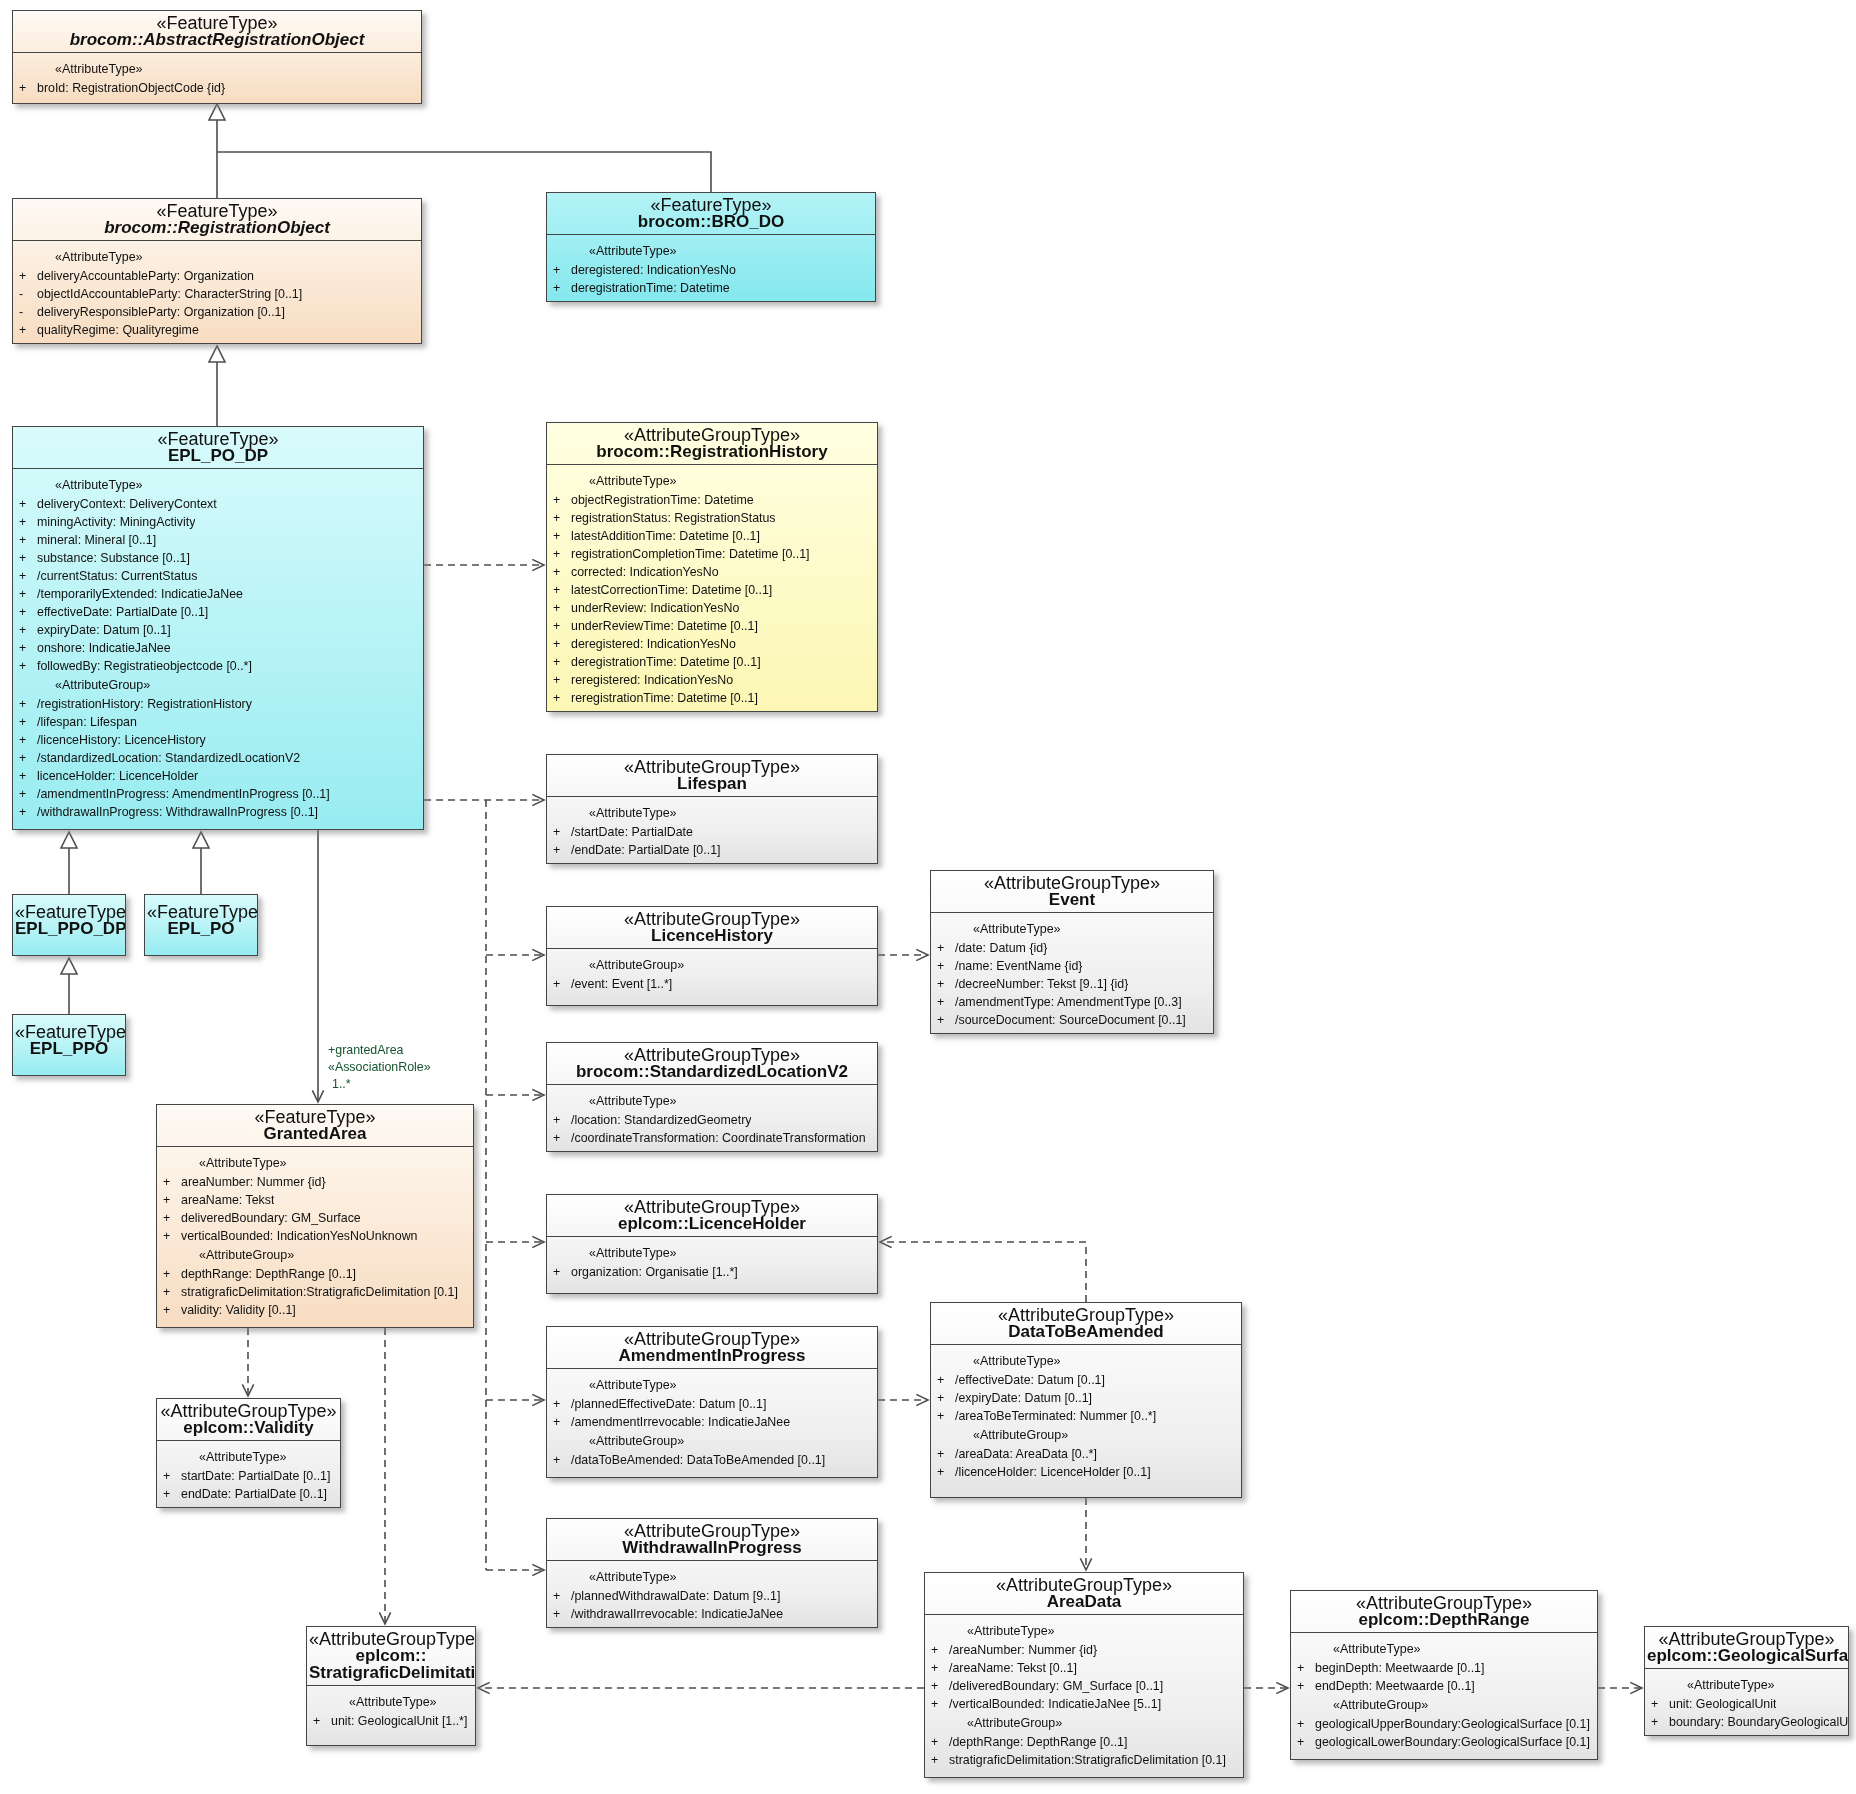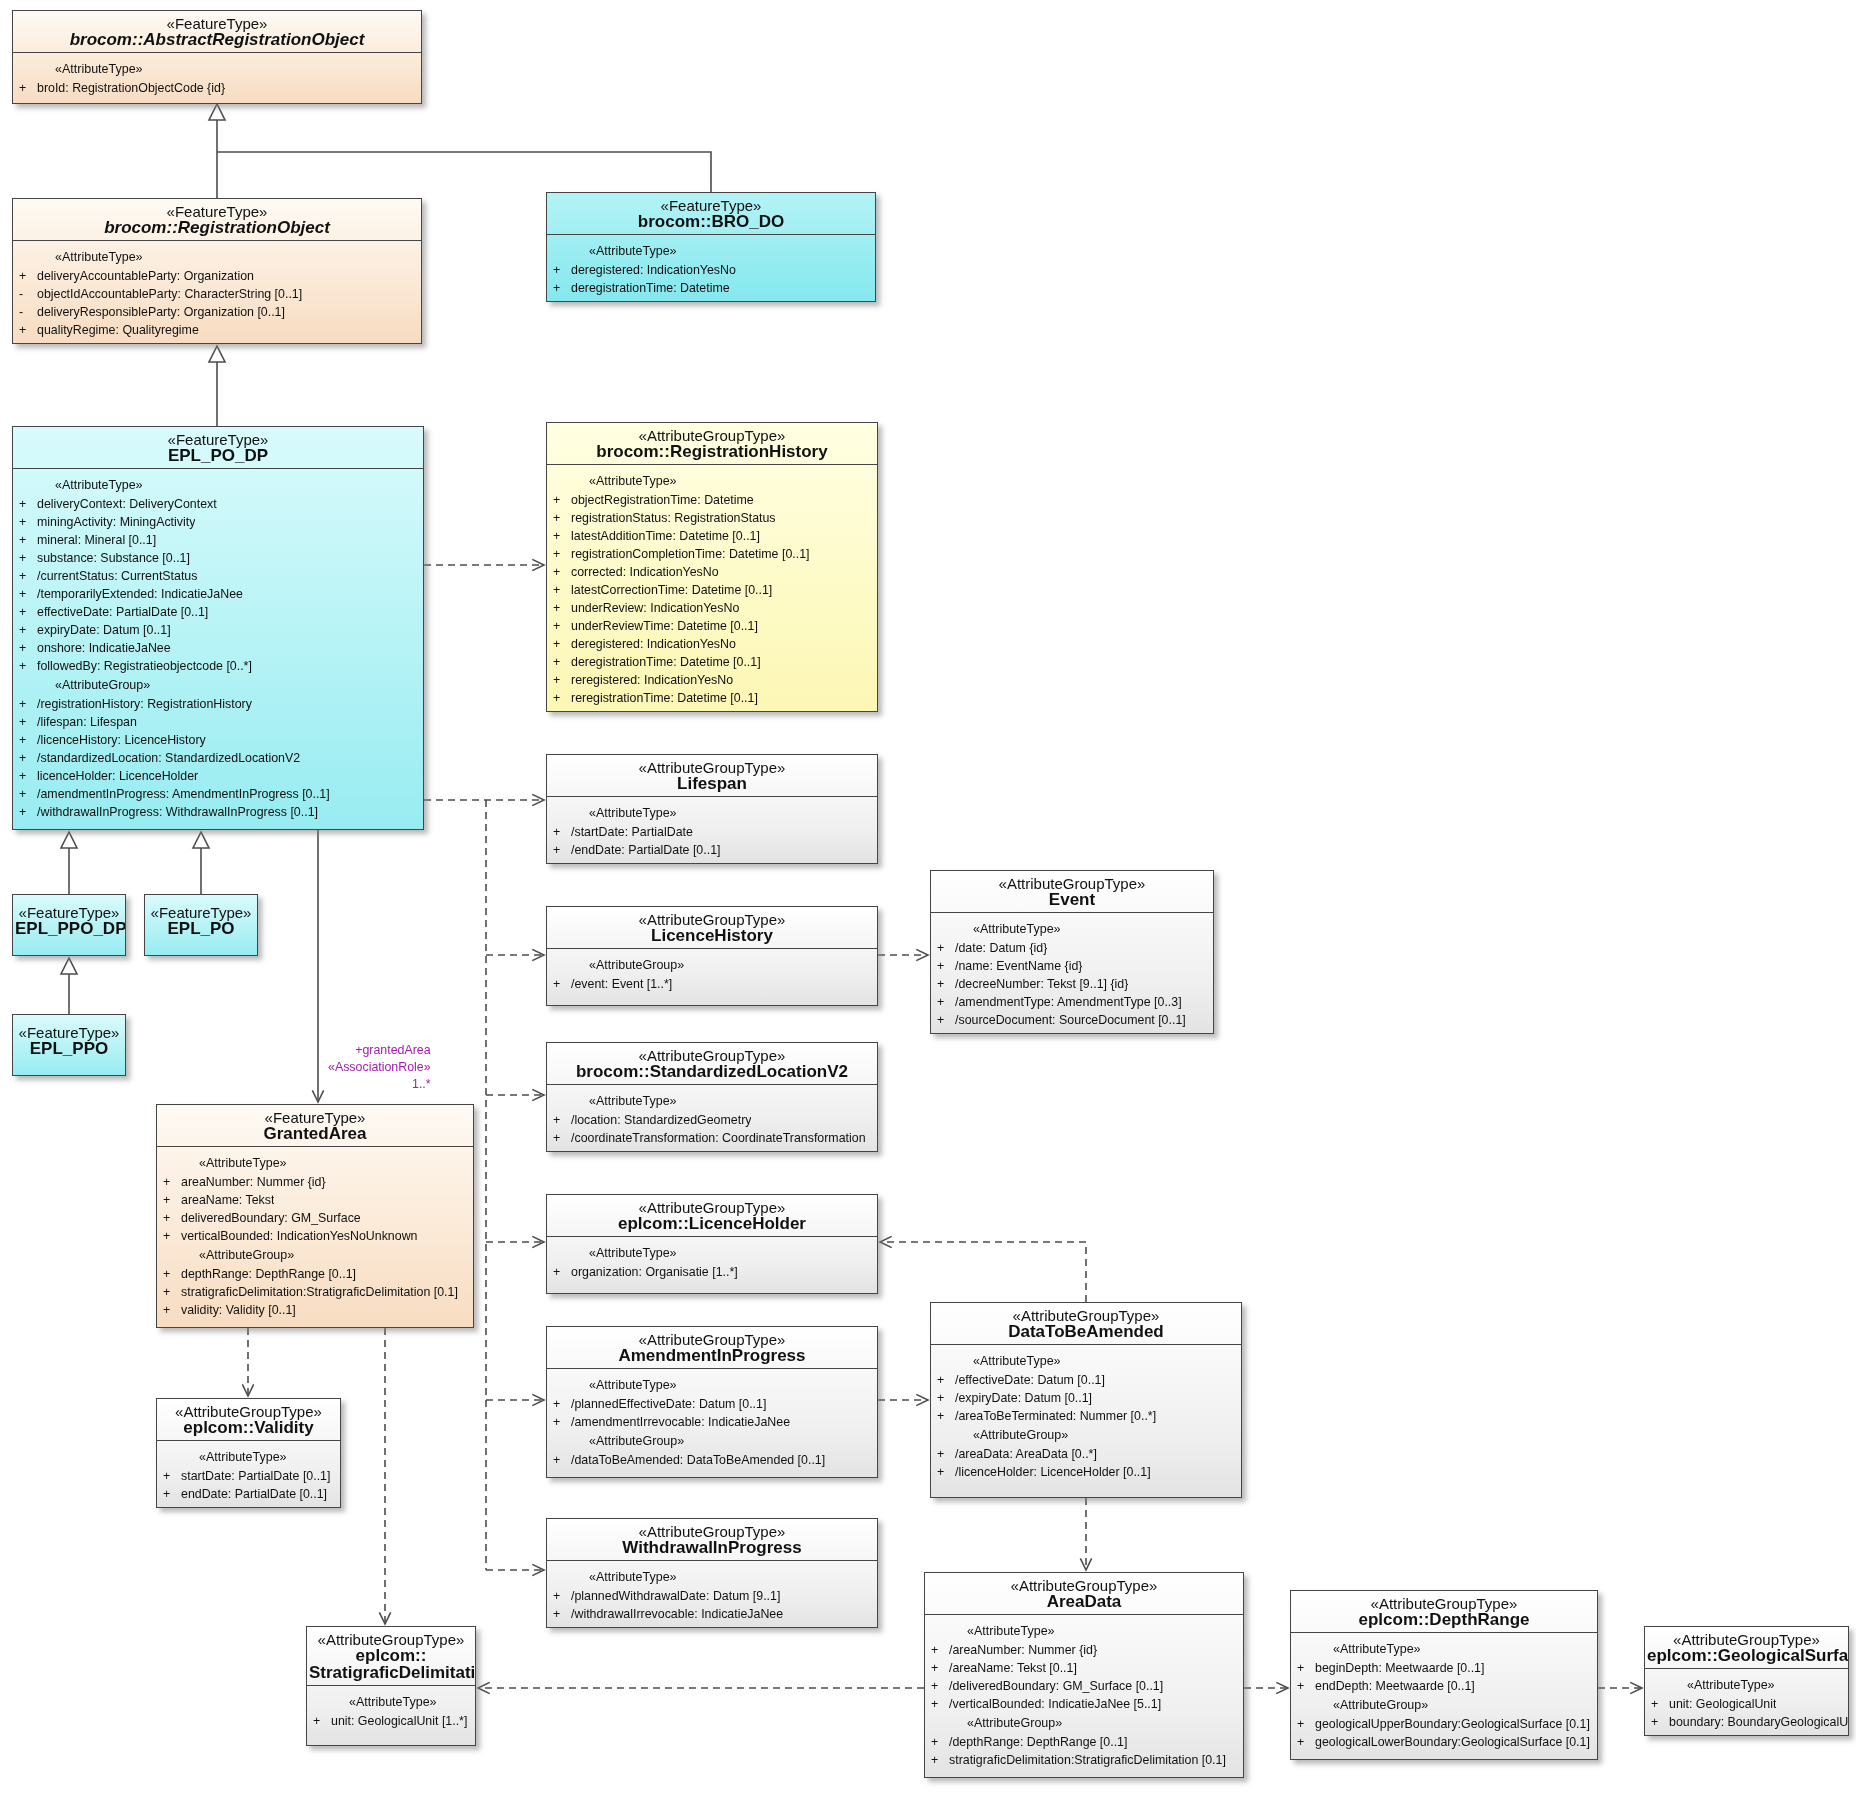--- a/index.html
+++ b/index.html
@@ -10,31 +10,31 @@
   .uml-box { position:absolute; border:1.4px solid #454545; color:#111;
              box-shadow:4px 4px 5px rgba(130,130,130,.55); overflow:hidden; }
   .style-feature     { background:linear-gradient(180deg,#fefaf4 0%,#fbead8 55%,#f7dcc1 100%); }
   .style-cyan        { background:linear-gradient(180deg,#d9fbfc 0%,#b2f2f5 60%,#97ecf1 100%); }
   .style-cyan-bright { background:linear-gradient(180deg,#b3f3f6 0%,#84e8ee 100%); }
   .style-yellow      { background:linear-gradient(180deg,#ffffe2 0%,#fcf7b4 100%); }
   .style-gray        { background:linear-gradient(180deg,#ffffff 0%,#efefef 70%,#e3e3e3 100%); }
 
   .box-header { text-align:center; padding:5px 2px 4px; border-bottom:1.2px solid #454545; }
   .uml-box.no-sections .box-header { border-bottom:none; padding-top:10px; }
-  .stereotype { font-size:15px; line-height:15px; }
+  .stereotype { font-size:18px; line-height:15px; }
   .box-name { font-size:17px; font-weight:bold; line-height:17px; }
   .box-name.abstract { font-style:italic; }
 
   .compartment { padding:6px 0 4px; }
   .section-header { height:20px; line-height:20px; padding-left:10px; font-size:12.5px;margin-left:32px; }
   .attr-row { display:flex; height:18px; line-height:18px; font-size:12.4px; white-space:nowrap; padding-left:6px; }
   .vis { width:18px; flex:none; }
   .attr-text { overflow:hidden; }
 
-  .assoc-label { position:absolute; font-size:12.4px; line-height:17px; color:#a21caf;text-align:right; }
+  .assoc-label { position:absolute; font-size:12.4px; line-height:17px; color:#14532d; }
   .assoc-label .mult { padding-left:4px; }
 </style>
 </head>
 <body>
 
 <div id="diagram-canvas">
   <svg id="connector-layer" xmlns="http://www.w3.org/2000/svg" viewBox="0 0 1856 1794">
       <path d="M217,198 L217,104" fill="none" stroke="#4d4d4d" stroke-width="1.6"></path>
       <polygon points="217,104 209,120 225,120" fill="#ffffff" stroke="#4d4d4d" stroke-width="1.6"></polygon>
       <path d="M711,192 L711,152 L217,152" fill="none" stroke="#4d4d4d" stroke-width="1.6"></path>

